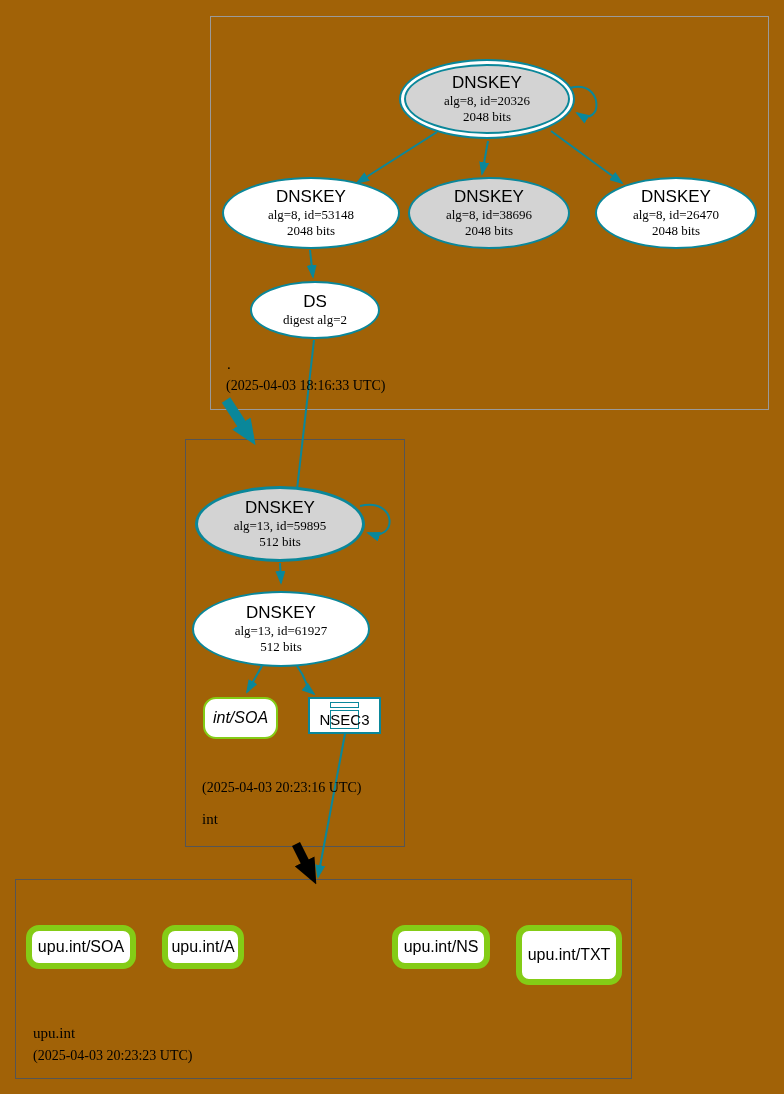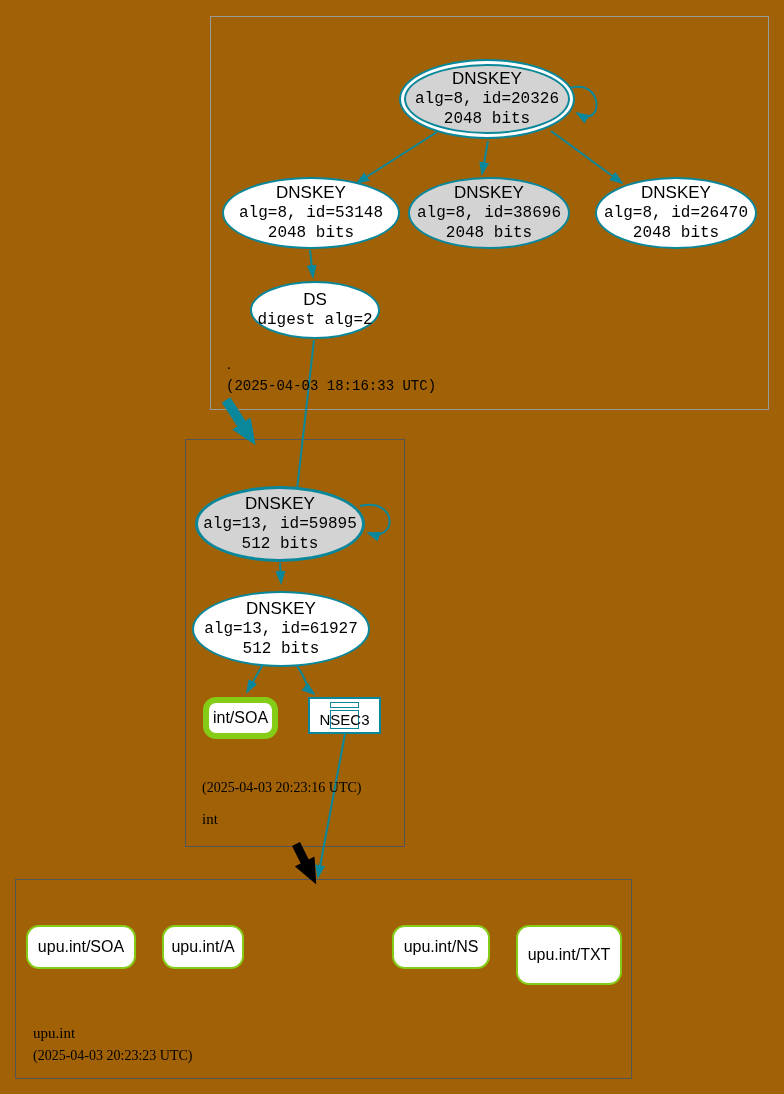--- a/index.html
+++ b/index.html
@@ -21,25 +21,25 @@
           align-items:center; justify-content:center; text-align:center; }
   .ellipse { border-radius:50%; border:2px solid #0a879a; background:#ffffff; }
   .ellipse.gray { background:#d3d3d3; }
   .ellipse.thick { border-width:3px; }
   .ellipse.dbl { background:#ffffff; padding:0; }
   .ellipse.dbl .inner { position:absolute; left:3px; top:3px; right:3px; bottom:3px;
       border:2px solid #0a879a; border-radius:50%; background:#d3d3d3;
       display:flex; flex-direction:column; align-items:center; justify-content:center; }
 
   .nt { font-size:17px; color:#000; line-height:1.15; }
-  .nl { font-family:Liberation Mono, monospace; font-size:16px; color:#000; line-height:1.25; }
+  .nl { font-family:Liberation Serif, serif; font-size:13px; color:#000; line-height:1.25; }
 
   .rrbox { border-radius:13px; background:#ffffff; font-size:16px; color:#000; }
-  .rrbox.teal { border:6px solid #84cc16; }
-  .rrbox.black { border:2px solid #84cc16; }
+  .rrbox.teal { border:2px solid #84cc16;font-style:italic; }
+  .rrbox.black { border:6px solid #84cc16; }
 
   .nsec3 { position:absolute; box-sizing:border-box; border:2px solid #0a879a; background:#ffffff;
            display:flex; flex-direction:column; padding:3px 20px; gap:2px; }
   .nsec3-head { border:1px solid #0a879a; height:6px; background:#ffffff; }
   .nsec3-cell { border:1px solid #0a879a; flex:1; display:flex; align-items:center;
                 justify-content:center; font-size:15px; background:#ffffff; }
 </style>
 </head>
 <body>
 
@@ -105,21 +105,21 @@
     <div class="nl">alg=8, id=26470</div>
     <div class="nl">2048 bits</div>
   </div>
 
   <div class="node ellipse" style="left:250px; top:281px; width:130px; height:58px;">
     <div class="nt">DS</div>
     <div class="nl">digest alg=2</div>
   </div>
 
   <div class="zone-label" style="left:227px; top:356px;">.</div>
-  <div class="zone-ts" style="left:226px; top:378px;font-family:Liberation Mono, monospace;">(2025-04-03 18:16:33 UTC)</div>
+  <div class="zone-ts" style="left:226px; top:378px;">(2025-04-03 18:16:33 UTC)</div>
 
   <div class="node ellipse gray thick" style="left:195px; top:486px; width:170px; height:76px;">
     <div class="nt">DNSKEY</div>
     <div class="nl">alg=13, id=59895</div>
     <div class="nl">512 bits</div>
   </div>
 
   <div class="node ellipse" style="left:192px; top:591px; width:178px; height:76px;">
     <div class="nt">DNSKEY</div>
     <div class="nl">alg=13, id=61927</div>

